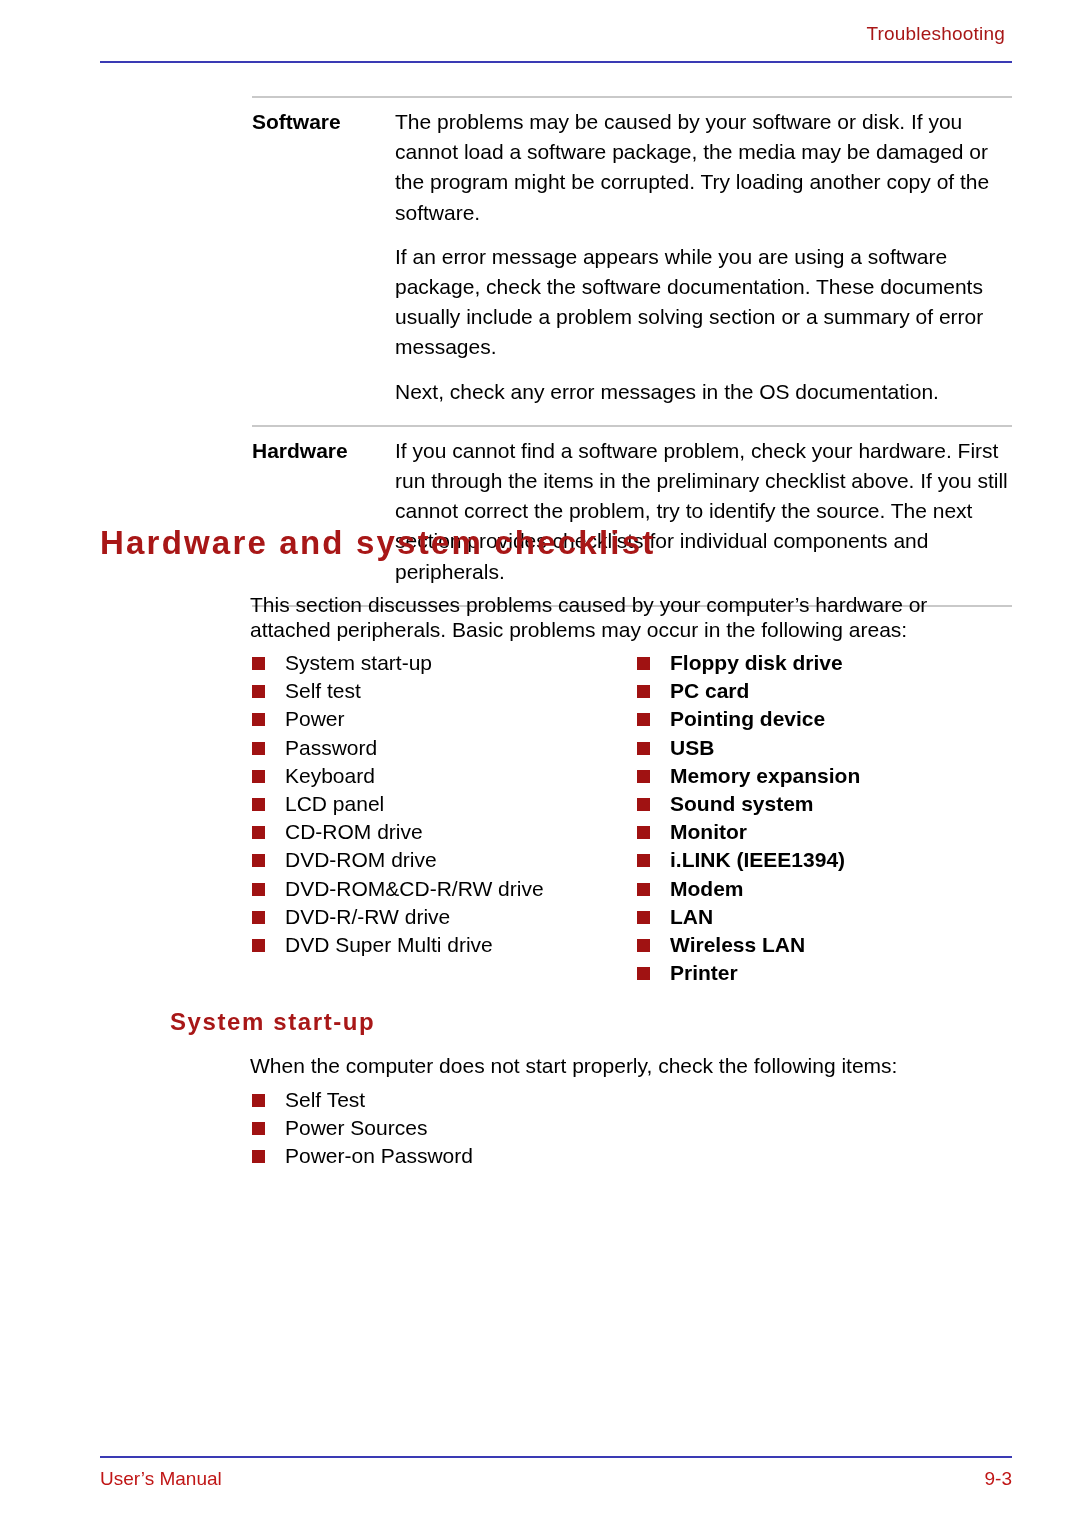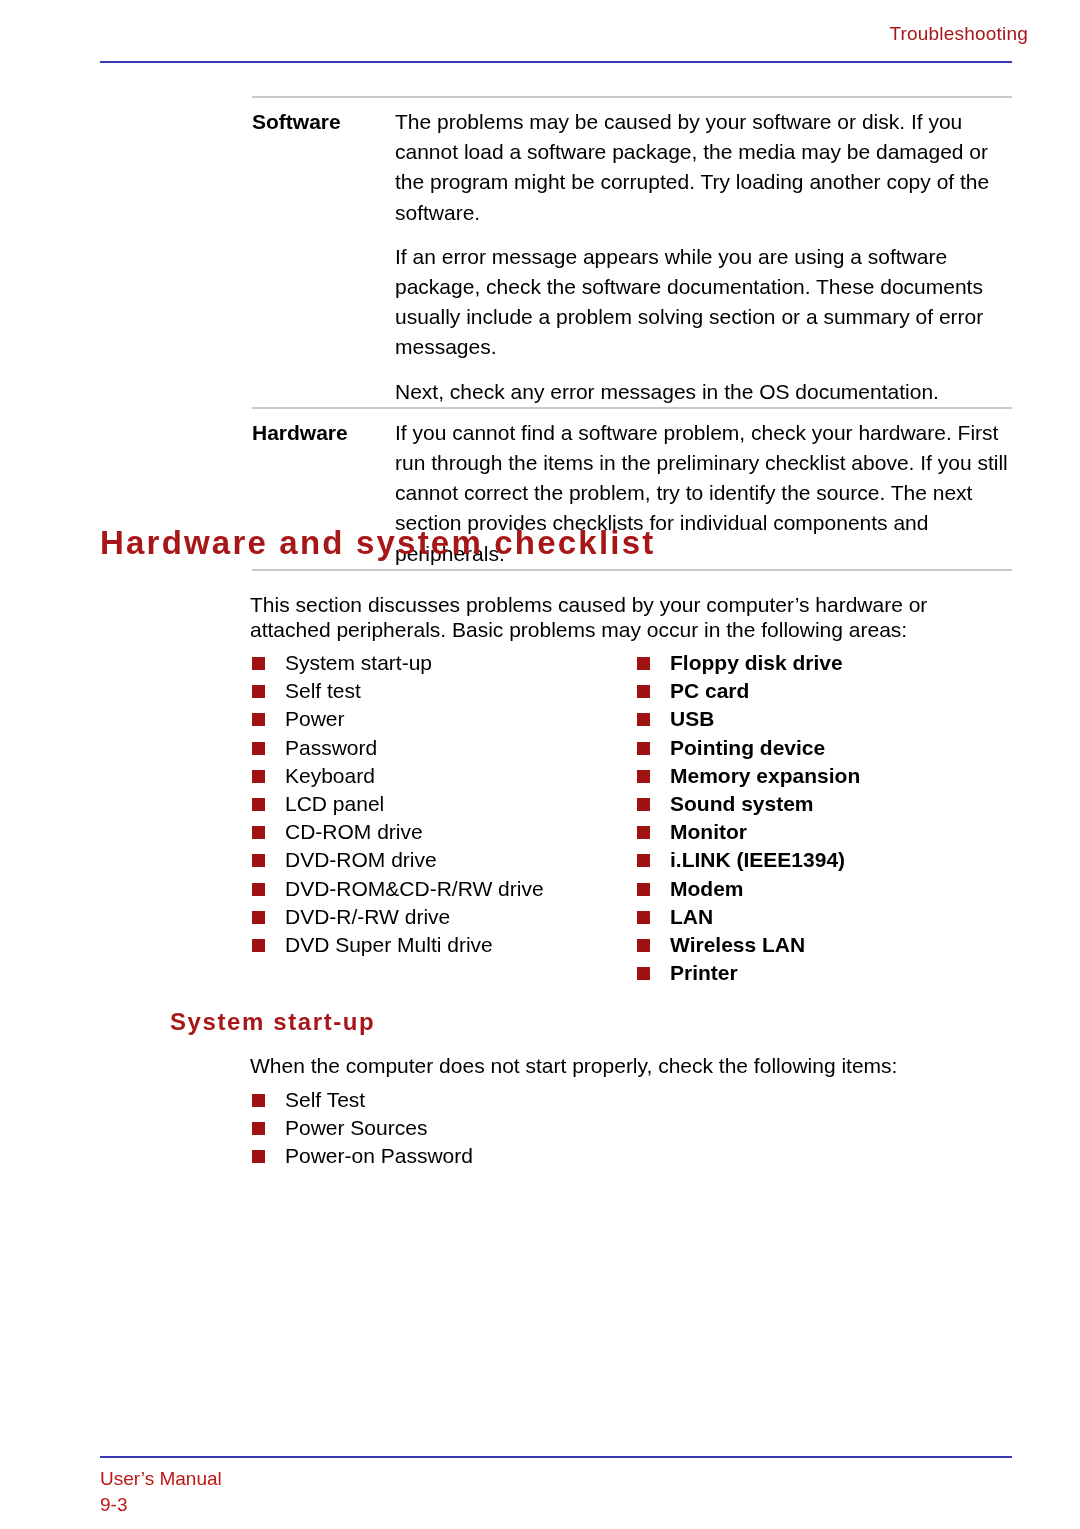--- a/index.html
+++ b/index.html
@@ -12,21 +12,21 @@
     height: 1529px;
     position: relative;
     font-family: "Liberation Sans", sans-serif;
     color: #000000;
     overflow: hidden;
   }
 
   
   .page-header {
     position: absolute;
-    left: 116px;
+    left: 93px;
     top: 22px;
     width: 912px;
   }
   .page-header .header-text {
     display: block;
     text-align: right;
     color: #a81717;
     font-size: 19px;
     line-height: 24px;
     letter-spacing: 0.2px;
@@ -45,21 +45,21 @@
     position: absolute;
     left: 252px;
     top: 96px;
     width: 760px;
   }
   .defrow {
     display: flex;
     align-items: flex-start;
     border-top: 2px solid #c9c9c9;
     padding-top: 9px;
-    padding-bottom: 0;
+    padding-bottom: 18px;
   }
   .defrow.last {
     border-bottom: 2px solid #c9c9c9;
   }
   .defterm {
     flex: 0 0 143px;
     font-weight: bold;
     font-size: 21px;
     line-height: 30px;
     color: #000;
@@ -165,23 +165,22 @@
     width: 912px;
     height: 2px;
     background: #3a3ab4;
   }
   .footer {
     position: absolute;
     left: 100px;
     top: 1466px;
     width: 912px;
     display: flex;
-    justify-content: center;
+    justify-content: space-between;
     align-items: baseline;
-    flex-direction: column;
   }
   .footer span {
     color: #c01616;
     font-size: 19px;
     line-height: 26px;
   }
 </style>
 </head>
 <body>
 
@@ -225,22 +224,22 @@
     <li><span class="sq"></span><span>CD-ROM drive</span></li>
     <li><span class="sq"></span><span>DVD-ROM drive</span></li>
     <li><span class="sq"></span><span>DVD-ROM&amp;CD-R/RW drive</span></li>
     <li><span class="sq"></span><span>DVD-R/-RW drive</span></li>
     <li><span class="sq"></span><span>DVD Super Multi drive</span></li>
   </ul>
 
   <ul class="bullets col-right">
     <li><span class="sq"></span><span>Floppy disk drive</span></li>
     <li><span class="sq"></span><span>PC card</span></li>
+    <li><span class="sq"></span><span>Pointing device</span></li>
     <li><span class="sq"></span><span>USB</span></li>
-    <li><span class="sq"></span><span>Pointing device</span></li>
     <li><span class="sq"></span><span>Memory expansion</span></li>
     <li><span class="sq"></span><span>Sound system</span></li>
     <li><span class="sq"></span><span>Monitor</span></li>
     <li><span class="sq"></span><span>i.LINK (IEEE1394)</span></li>
     <li><span class="sq"></span><span>Modem</span></li>
     <li><span class="sq"></span><span>LAN</span></li>
     <li><span class="sq"></span><span>Wireless LAN</span></li>
     <li><span class="sq"></span><span>Printer</span></li>
   </ul>
 </div>

